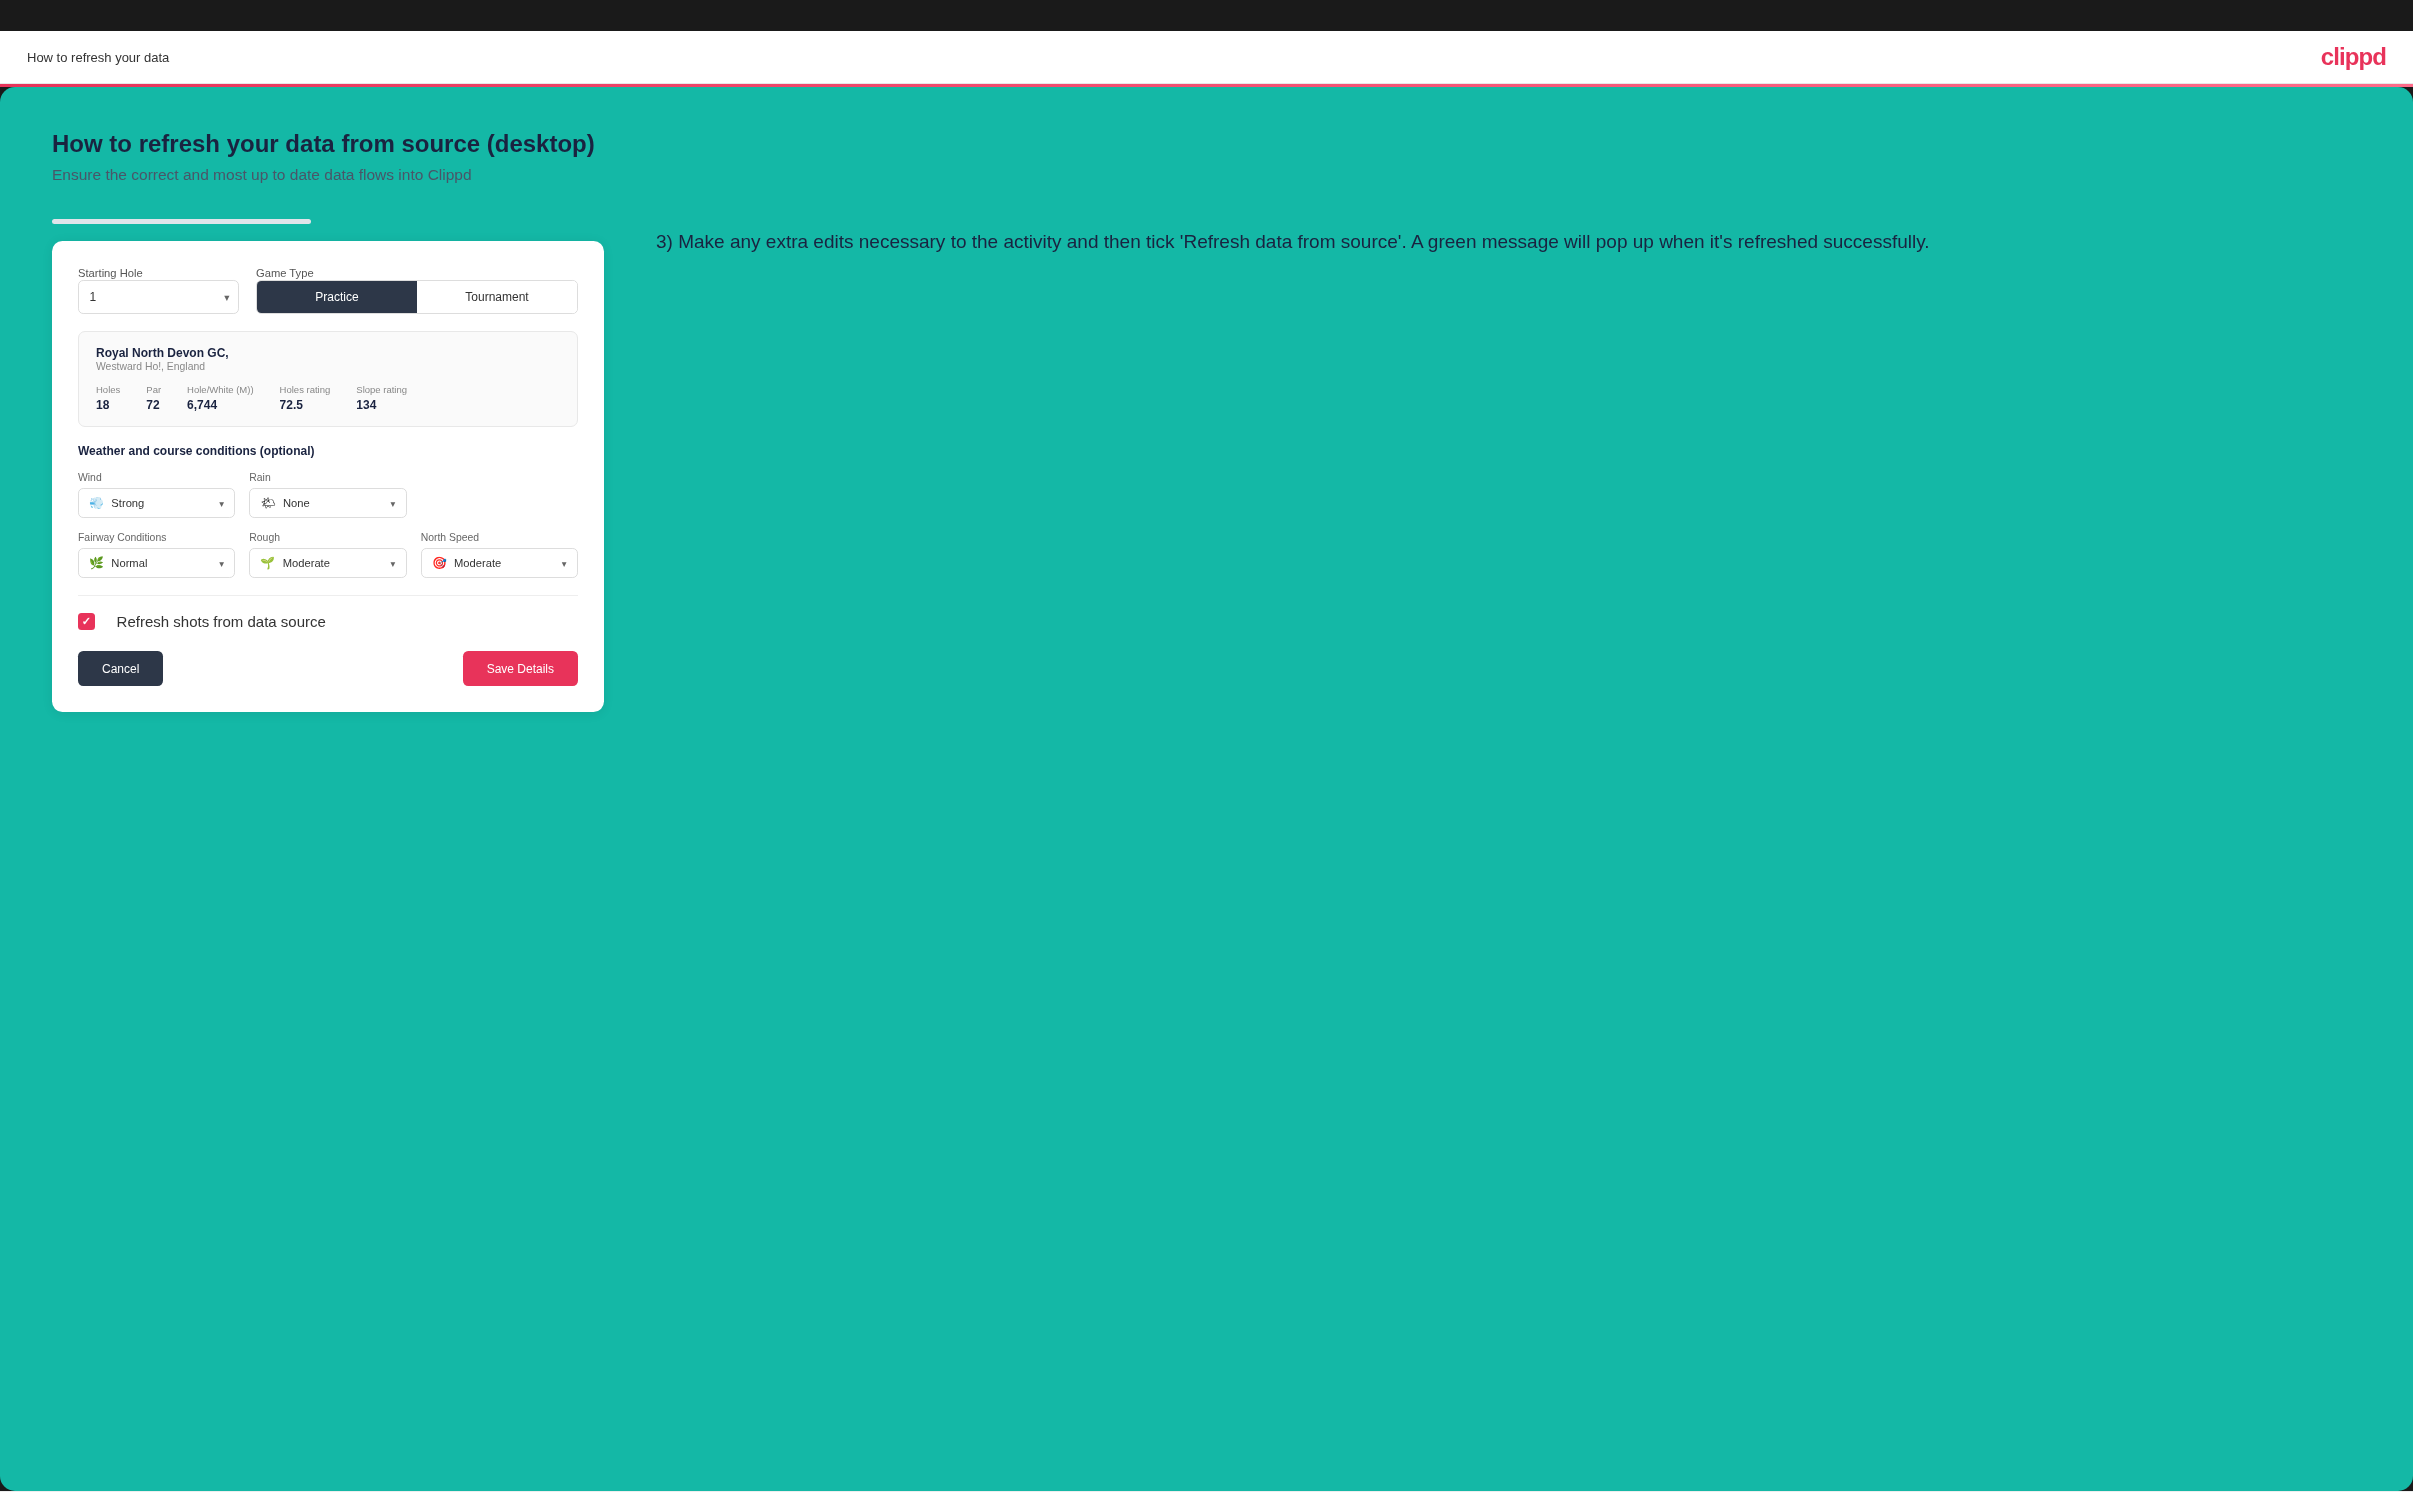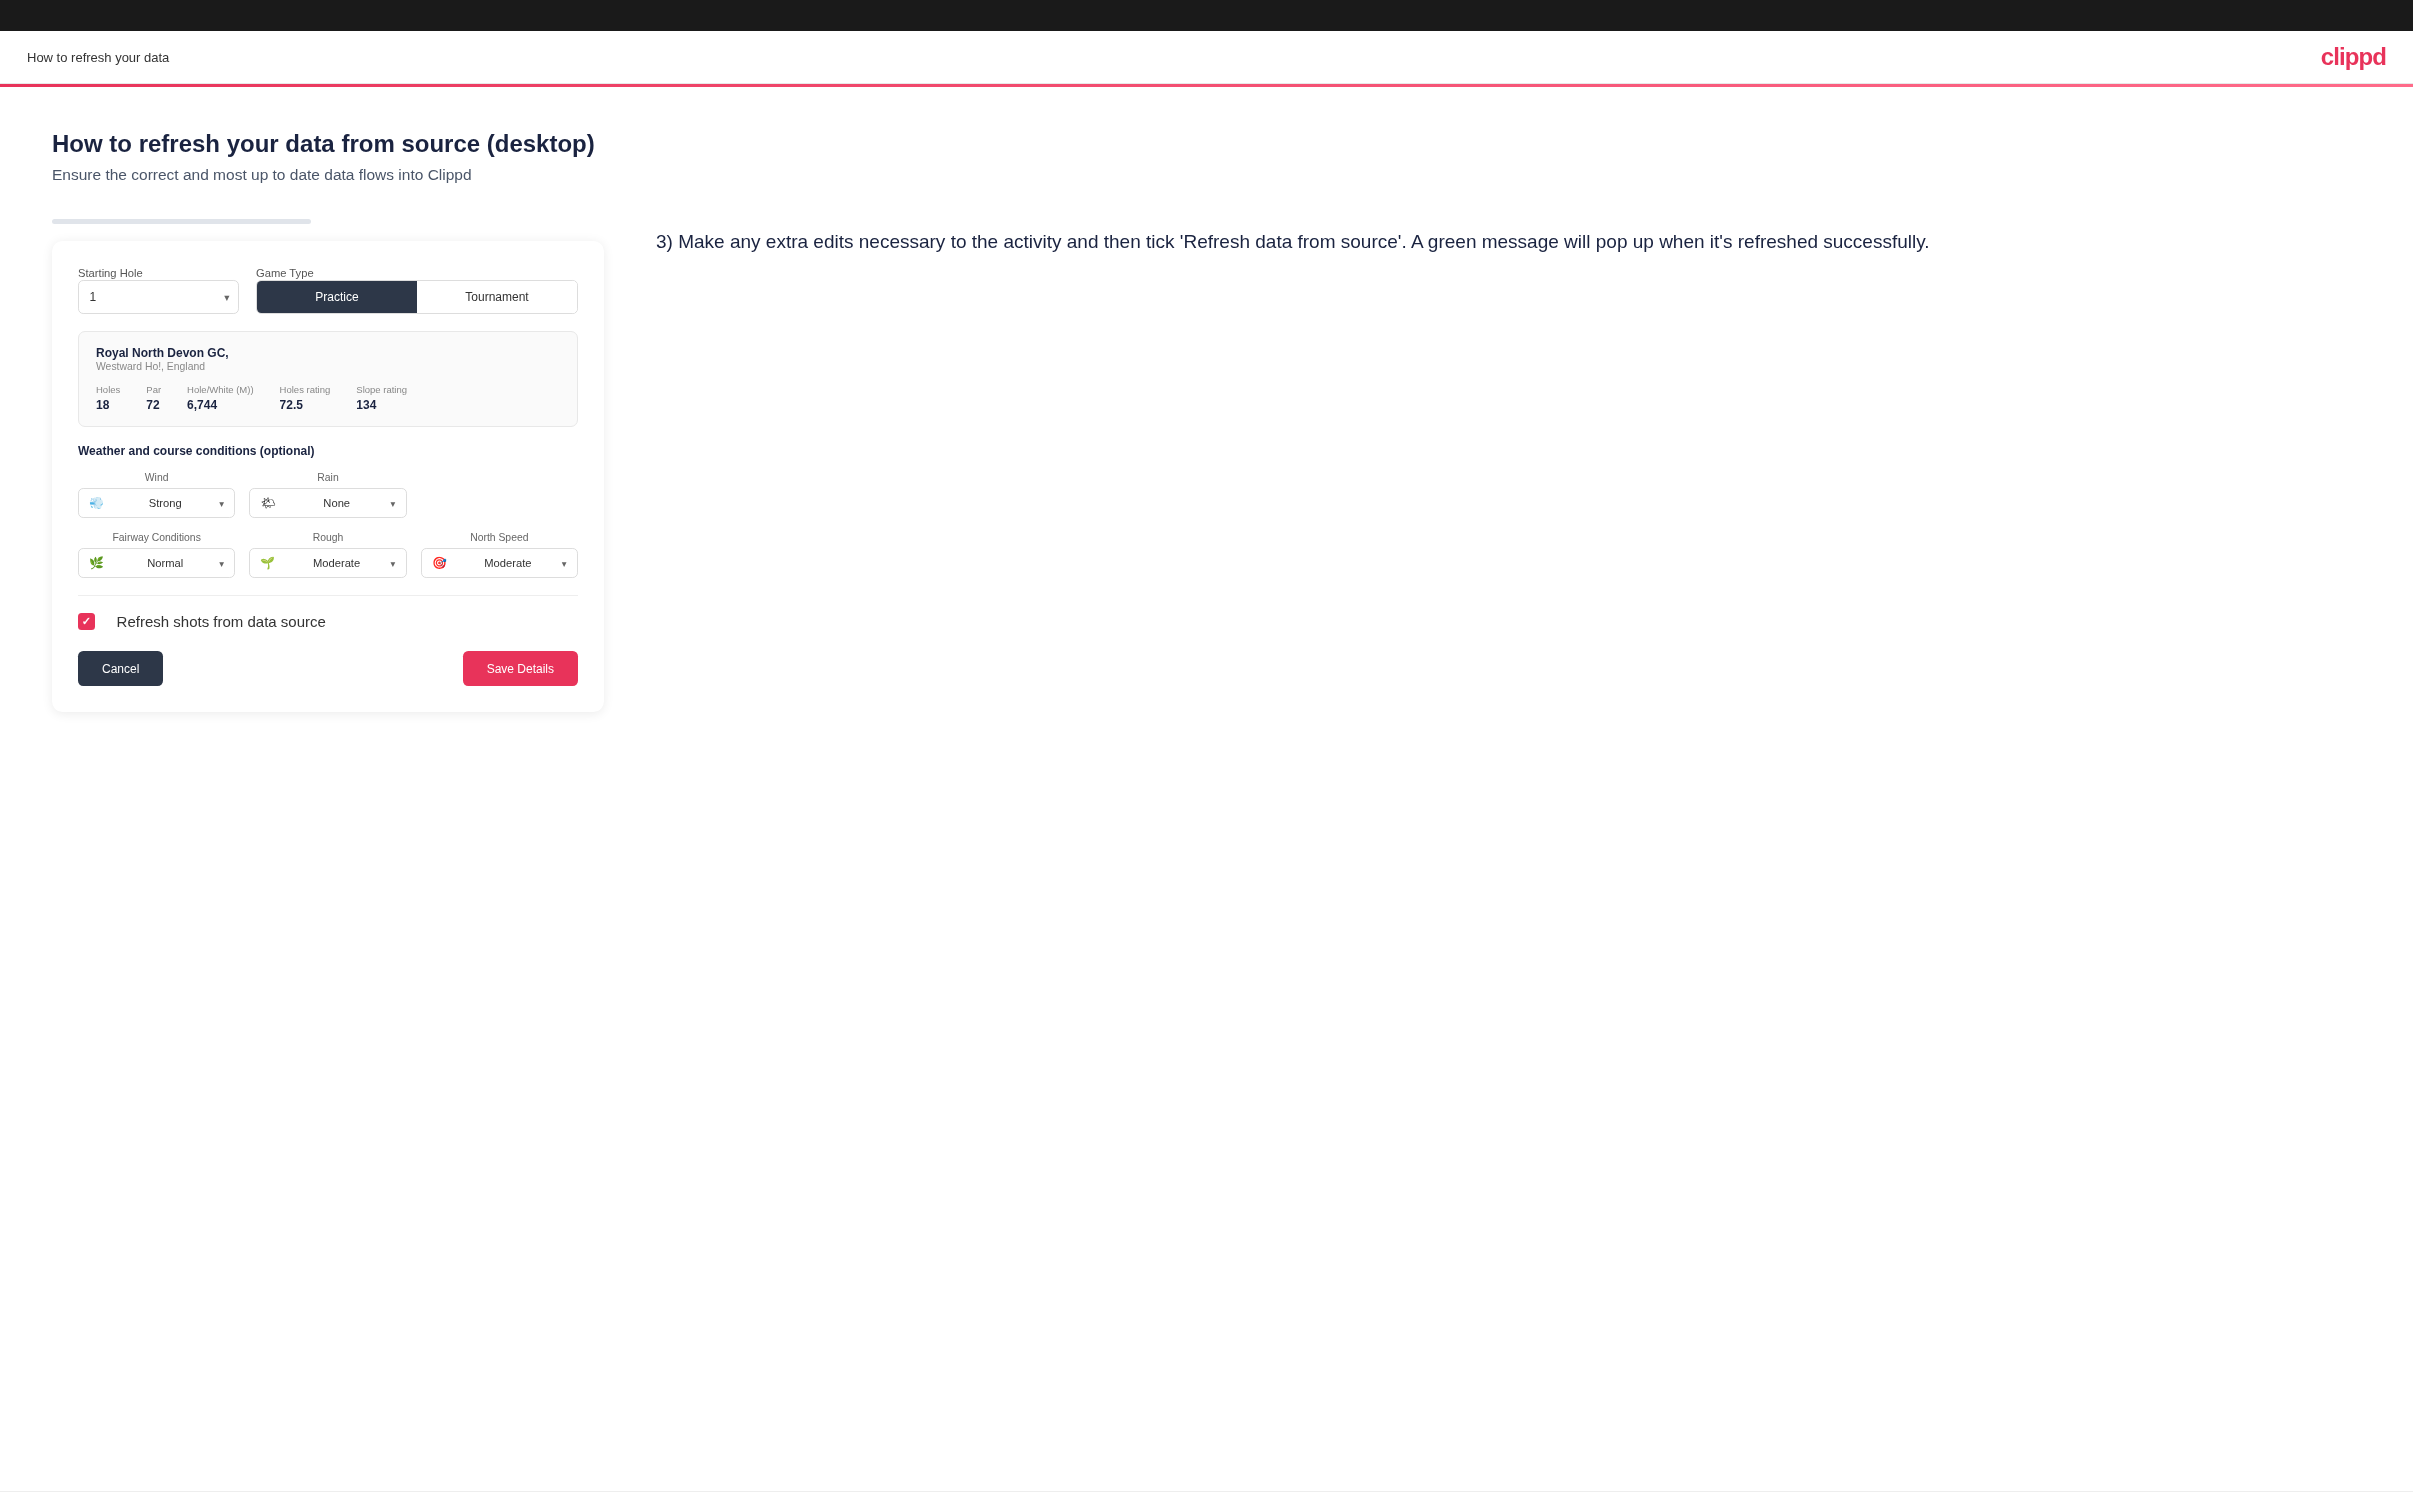--- a/index.html
+++ b/index.html
@@ -29,23 +29,24 @@
       font-size: 24px;
       font-weight: 700;
       color: #e8335a;
       letter-spacing: -0.9px;
     }
     .header-divider {
       height: 2.6px;
       background: linear-gradient(to right, #e8335a, #ff6b8a);
     }
     .main-content {
-      background: #ffffff;
+      background: #14b8a6;
       min-height: calc(100vh - 104px);
       padding: 43px 52px 35px 52px;
+      border-radius: 15px;
     }
     .page-title {
       font-size: 24px;
       font-weight: 700;
       color: #1a2340;
       margin-bottom: 8.6px;
     }
     .page-subtitle {
       font-size: 15.5px;
       color: #4a5568;
@@ -171,21 +172,20 @@
     .section-title {
       font-size: 12px;
       font-weight: 600;
       color: #1a2340;
       margin-bottom: 14px;
     }
     .conditions-row {
       display: flex;
       gap: 14px;
       margin-bottom: 14px;
-      text-align: center;
     }
     .condition-group {
       flex: 1;
     }
     .condition-label {
       font-size: 10.4px;
       color: #666;
       margin-bottom: 5.2px;
       display: block;
     }

